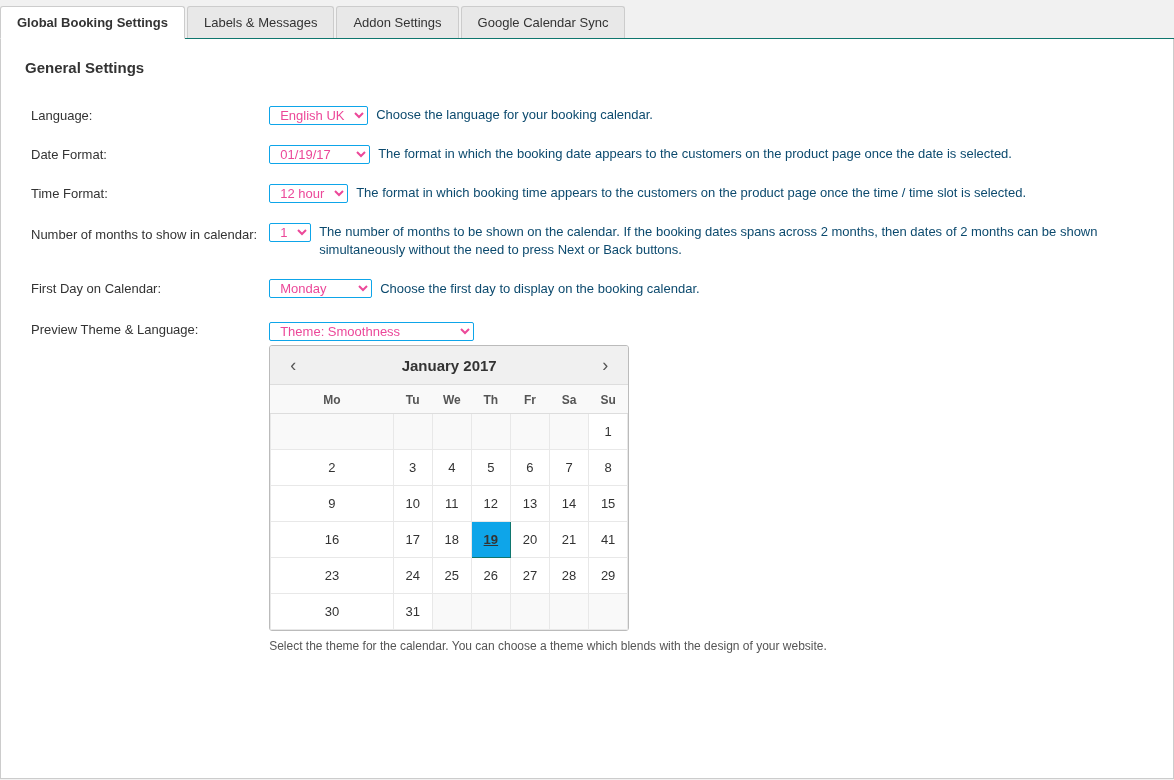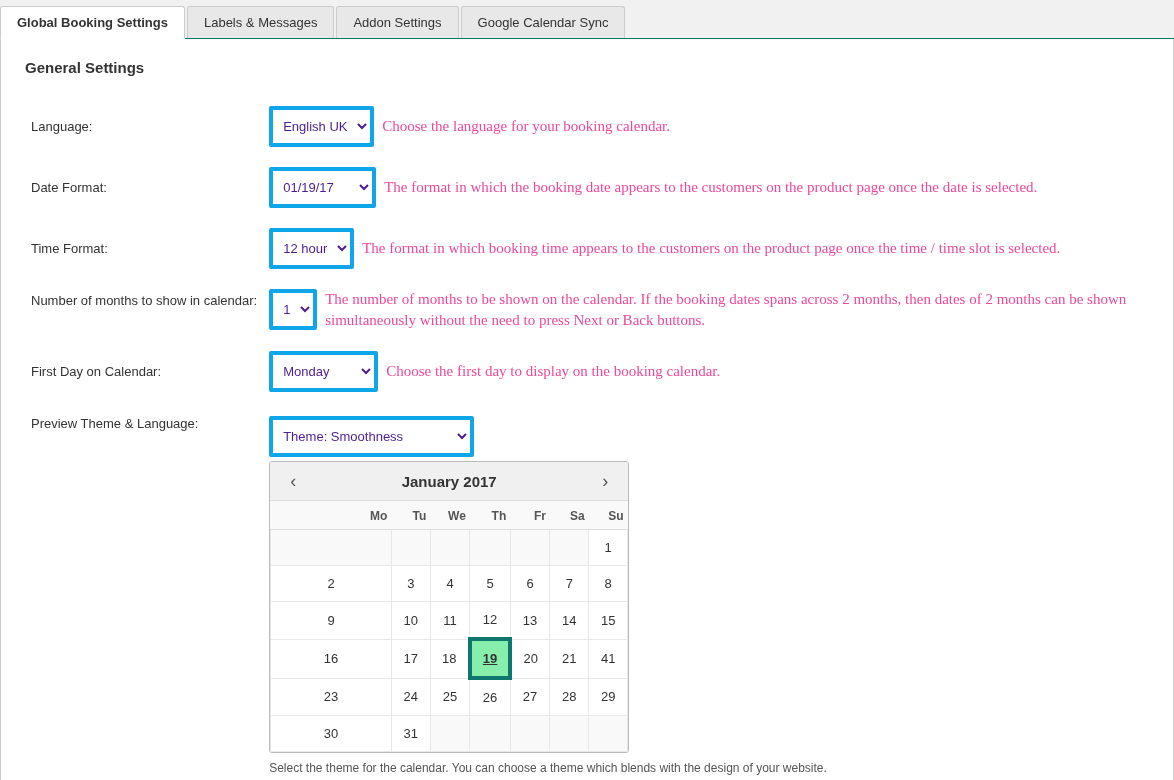--- a/index.html
+++ b/index.html
@@ -68,35 +68,34 @@
       vertical-align: middle;
     }
 
     .field-row {
       display: flex;
       align-items: center;
       gap: 8px;
     }
 
     select {
-      border: 4px solid #0ea5e9;
+      border: 1px solid #0ea5e9;
       background: #fff;
-      padding: 8px 6px;
-      font-size: 13px;
-      color: #4c1d95;
+      padding: 0 6px;
+      font-size: 13px;
+      color: #ec4899;
       cursor: pointer;
       border-radius: 2px;
       appearance: auto;
     }
 
     .help-text {
-      color: #ec4899;
-      font-size: 15px;
+      color: #0c4a6e;
+      font-size: 13px;
       line-height: 1.4;
-      font-family: Liberation Serif, serif;
     }
 
     .calendar-wrapper {
       margin-top: 4px;
     }
 
     .theme-select-wrap {
       margin-bottom: 4px;
     }
     .theme-select-wrap select {
@@ -132,43 +131,43 @@
       font-size: 15px;
       font-weight: bold;
       color: #333;
     }
 
     .cal-grid {
       width: 100%;
       border-collapse: collapse;
     }
     .cal-grid th {
-      text-align: right;
+      text-align: center;
       font-weight: bold;
       font-size: 12px;
       color: #555;
       padding: 8px 4px 6px;
       border-bottom: 1px solid #ddd;
     }
     .cal-grid td {
       text-align: center;
       font-size: 13px;
       padding: 6px 4px;
       border: 1px solid #e8e8e8;
       color: #333;
       background: #fff;
       width: 51px;
       height: 36px;
     }
     .cal-grid td.empty {
       background: #f9f9f9;
     }
     .cal-grid td.today {
-      background: #86efac;
-      border: 4px solid #0f766e;
+      background: #0ea5e9;
+      border: 1px solid #0f766e;
       font-weight: bold;
       text-decoration: underline;
     }
 
     .preview-note {
       font-size: 12px;
       color: #555;
       margin-top: 8px;
       max-width: 640px;
     }

